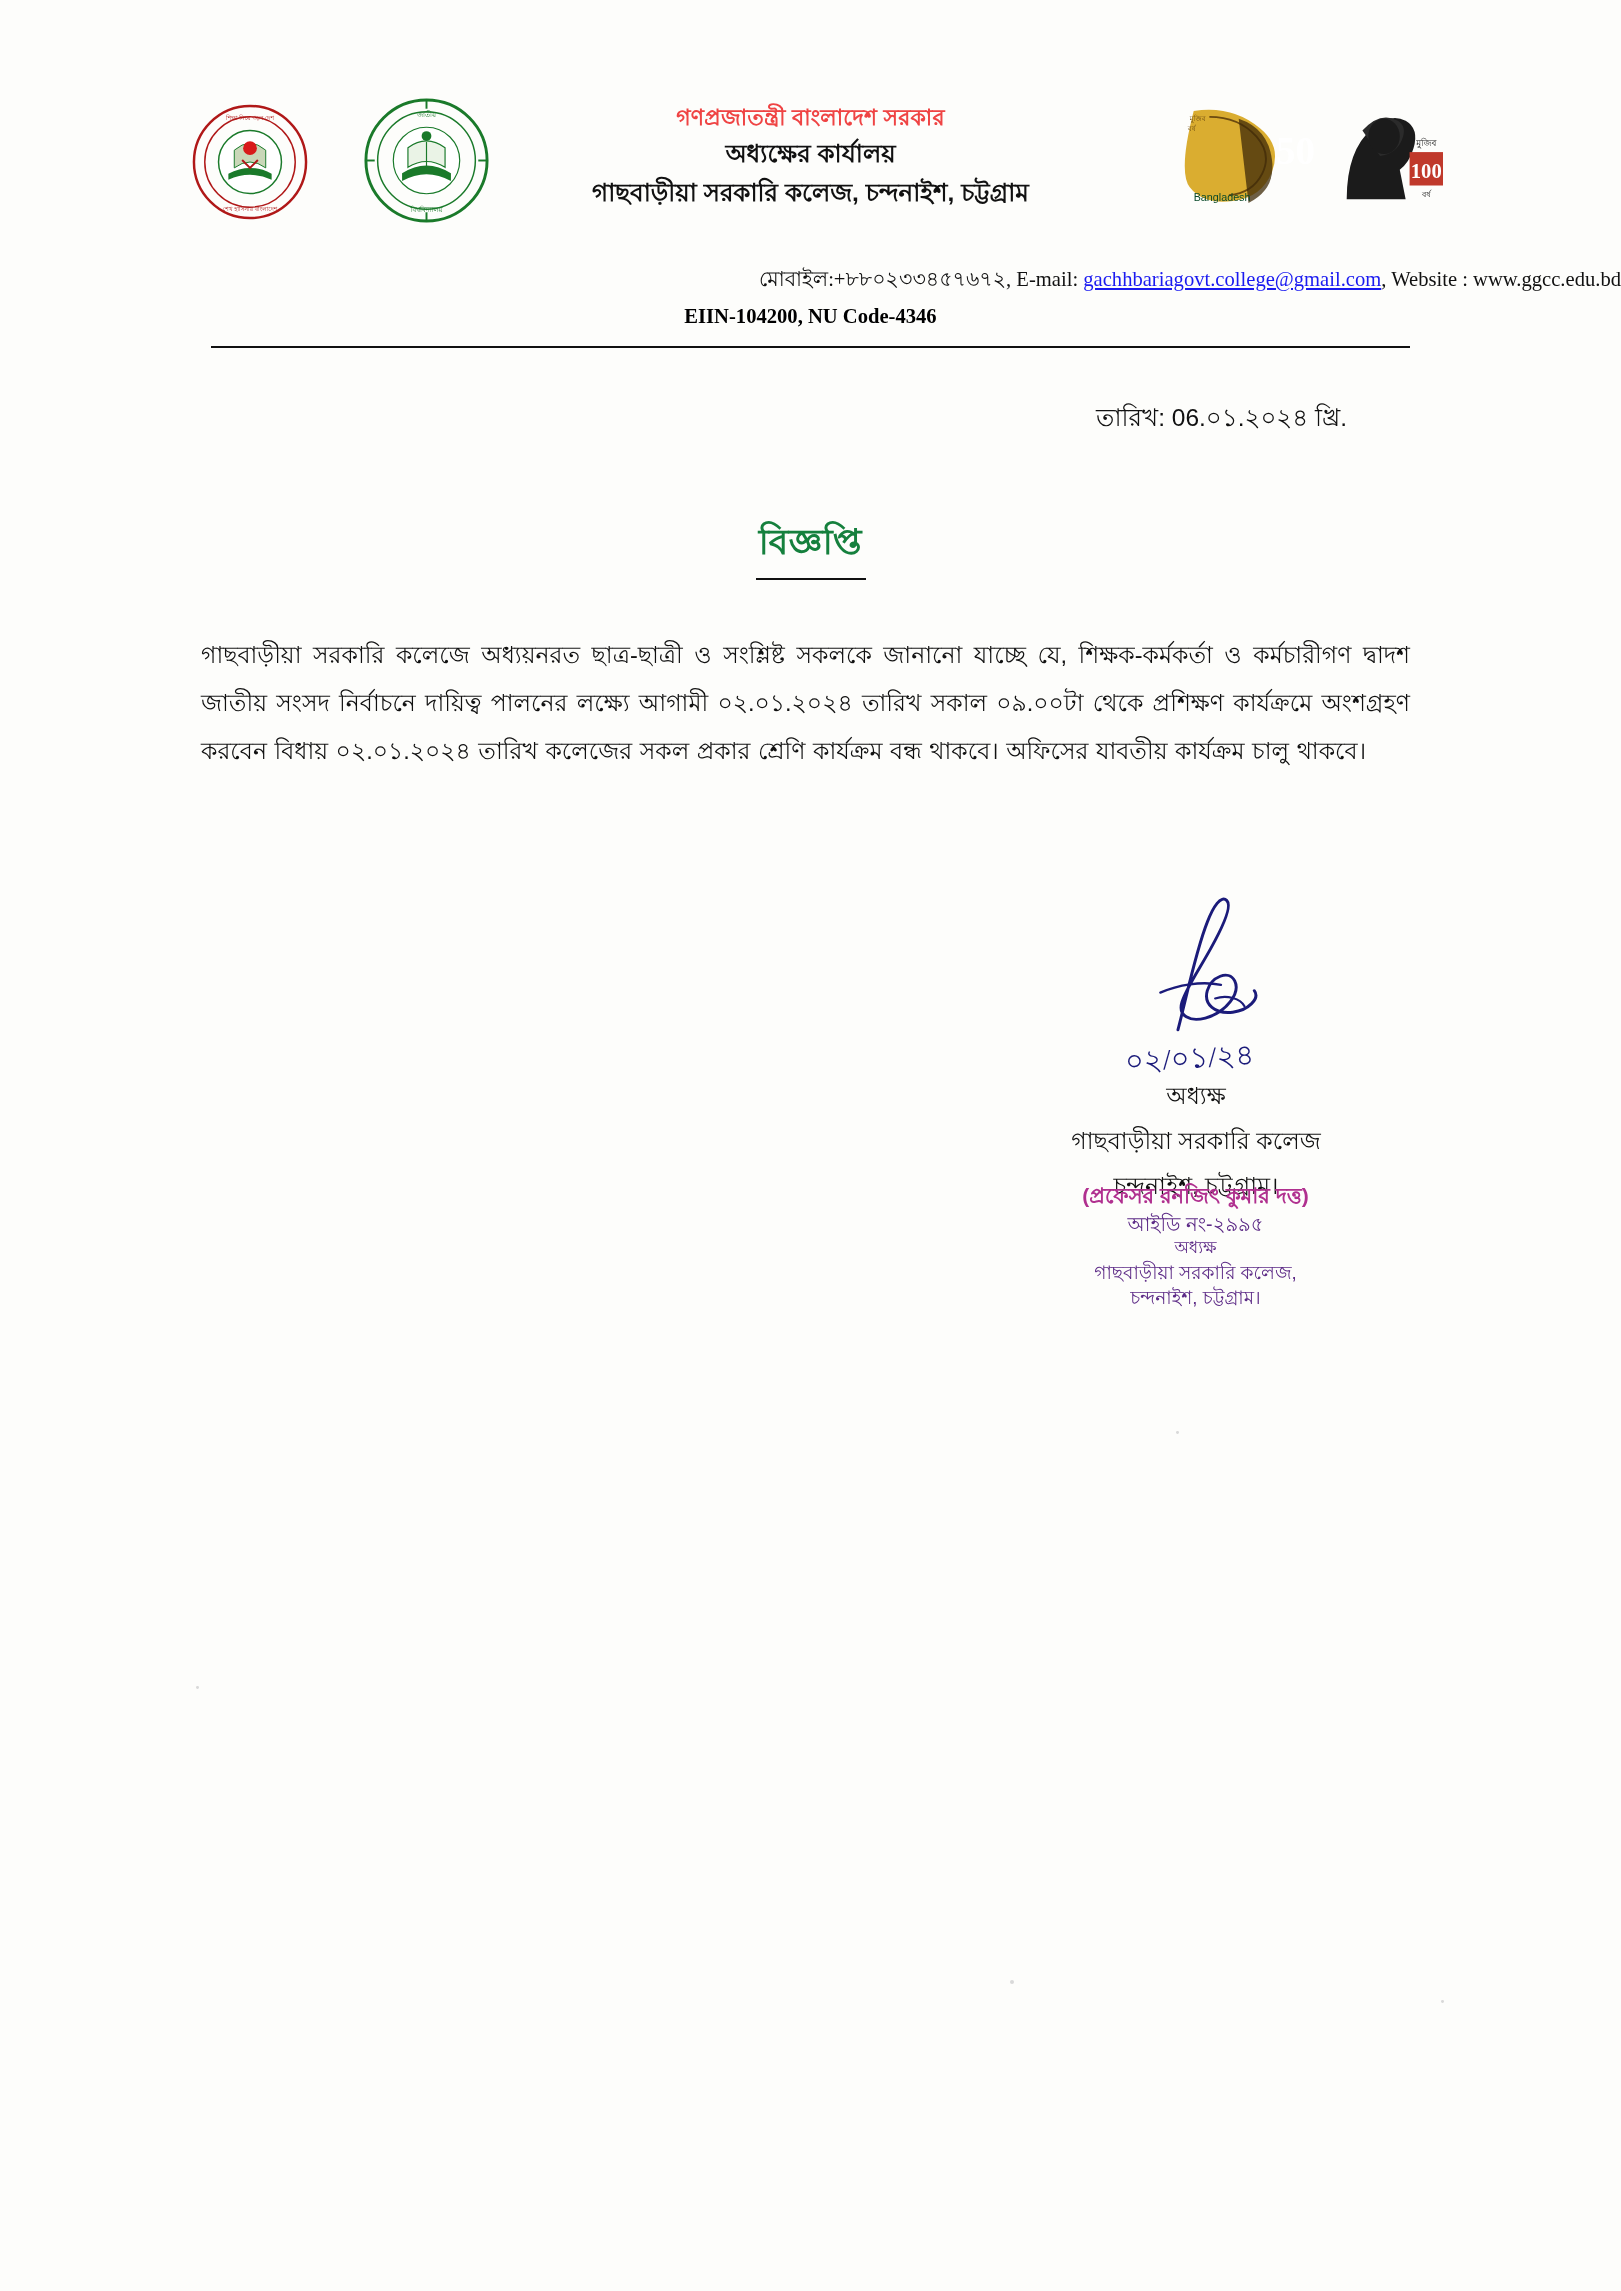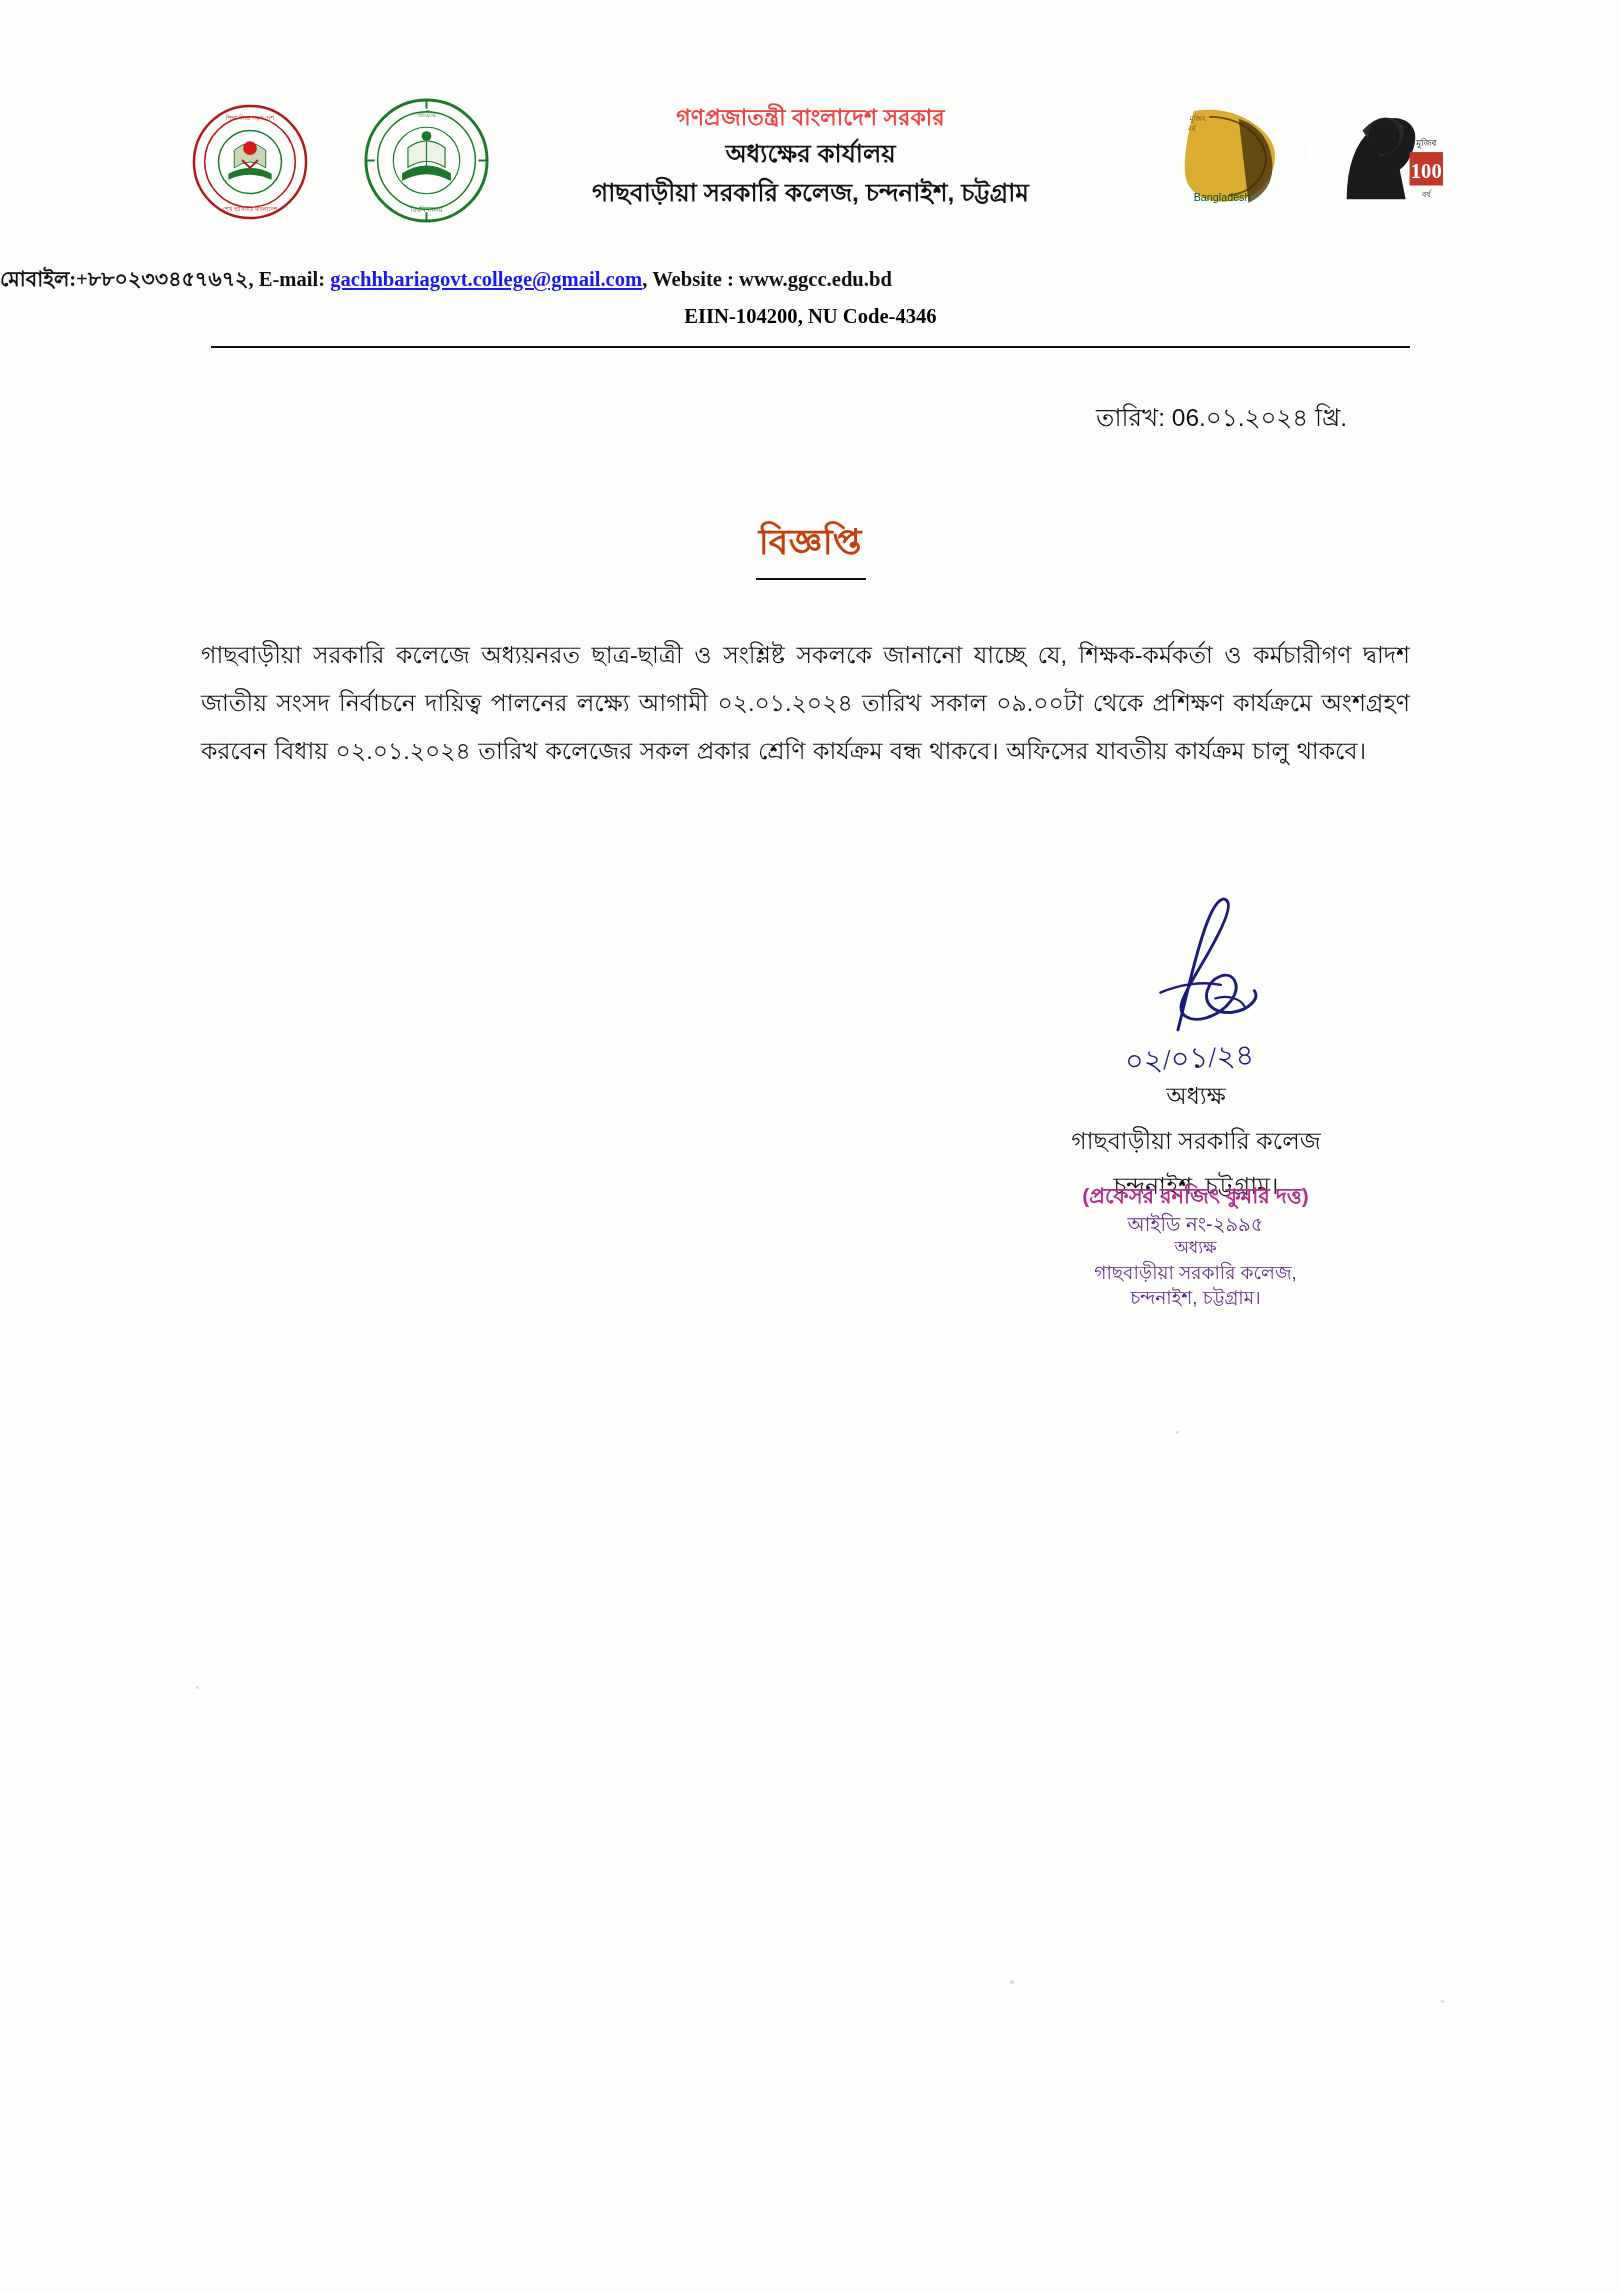--- a/index.html
+++ b/index.html
@@ -87,23 +87,23 @@
   }
   .gov-line3 {
     font-family: "Liberation Sans", sans-serif;
     font-weight: bold;
     font-size: 24.5px;
     color: #111;
     line-height: 1.6;
   }
 
   .contact-line {
-    text-align: left;
+    text-align: right;
     font-family: "Liberation Serif", serif;
-    font-weight: bold;
+    font-weight: normal;
     font-size: 20.6px;
     margin-top: 13.7px;
     color: #111;
   }
   .contact-line .email {
     color: #1a1af0;
     text-decoration: underline;
   }
   .eiin-line {
     text-align: center;
@@ -129,21 +129,21 @@
     color: #111;
   }
 
   
   .notice-title {
     margin-top: 76px;
     text-align: center;
     font-family: Liberation Mono, monospace;
     font-weight: bold;
     font-size: 35px;
-    color: #c2410c;
+    color: #15803d;
     letter-spacing: 0.5px;
   }
   .notice-title .underline-bar {
     display: block;
     width: 110px;
     height: 2px;
     background: #111;
     margin: 3.9px auto 0 auto;
   }
 

